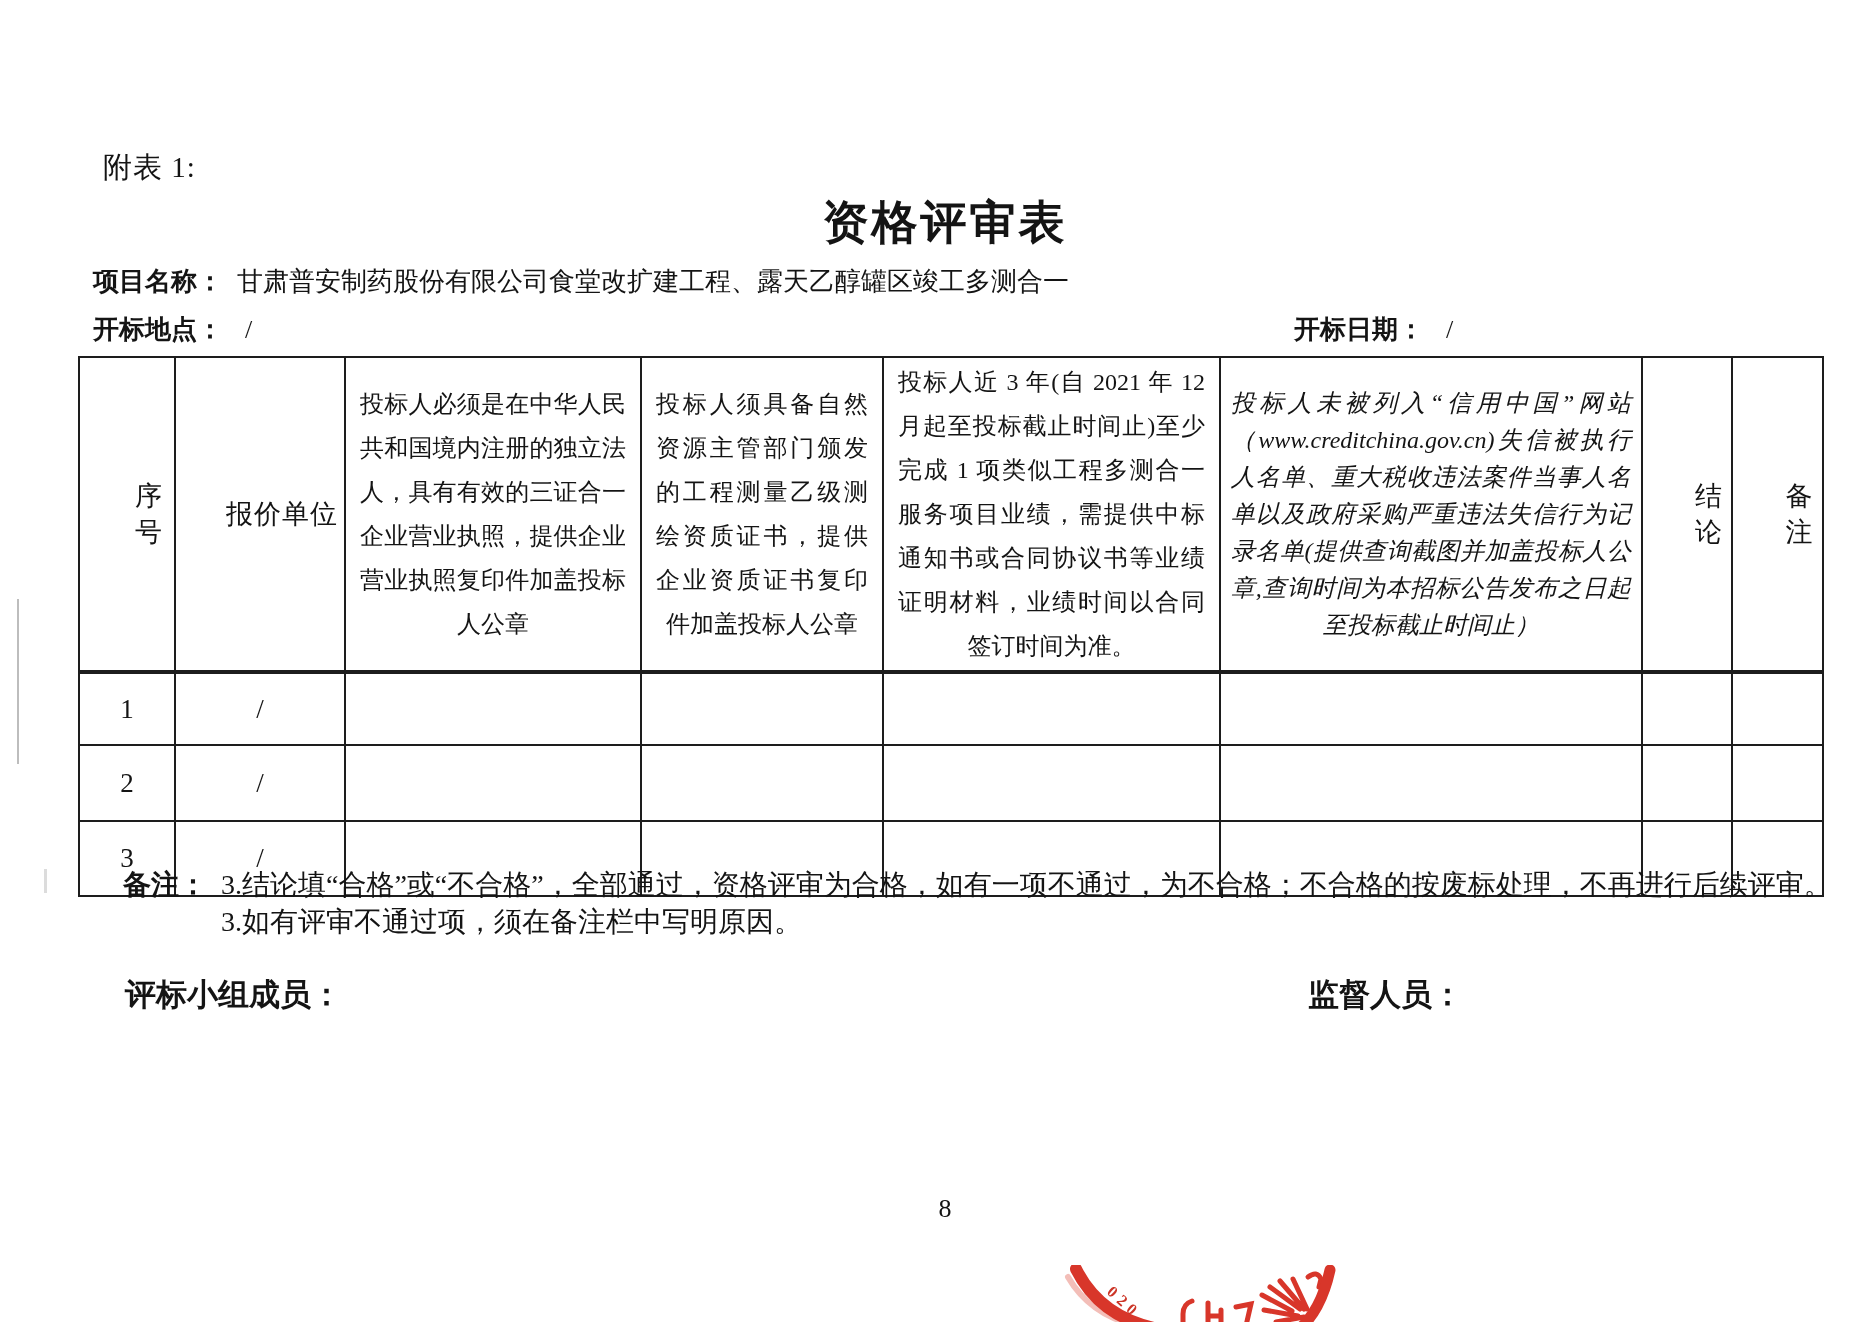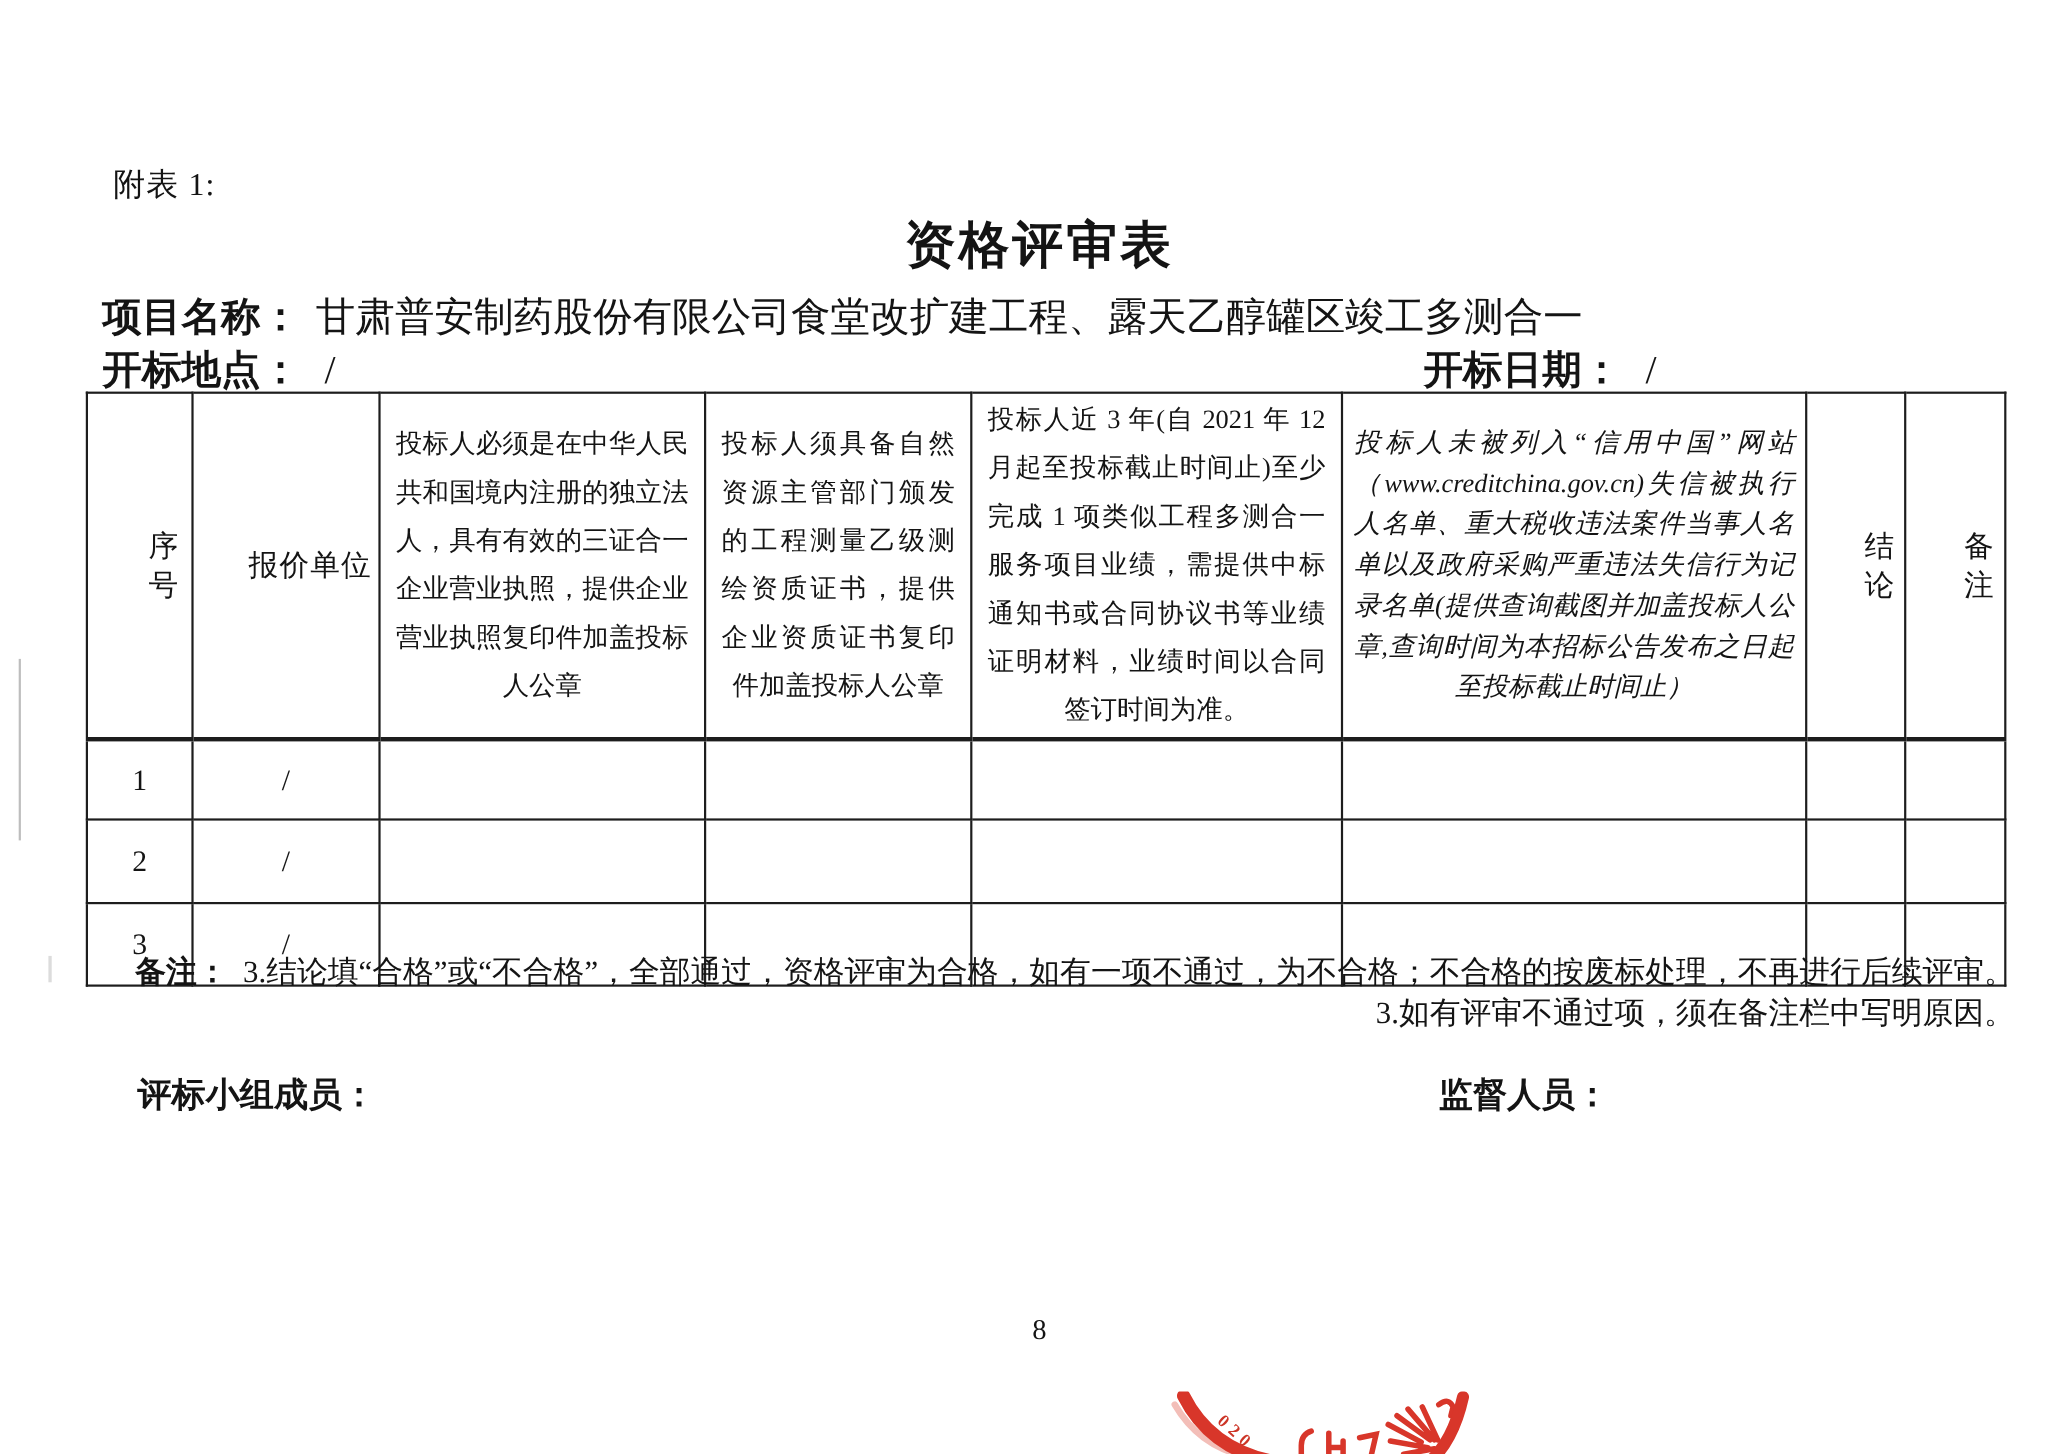--- a/index.html
+++ b/index.html
@@ -3,21 +3,21 @@
 <meta charset="utf-8">
 <style>
   html,body{margin:0;padding:0;background:#ffffff;}
   .sheet{
     position:relative;width:1871px;height:1322px;background:#ffffff;overflow:hidden;
     font-family:"Liberation Serif","DejaVu Serif",serif;color:#141414;margin-top:24px;
   }
   .abs{position:absolute;}
   .attachment{left:103px;top:124px;font-size:29px;letter-spacing:1px;}
   .doc-title{left:0;top:168px;width:1890px;text-align:center;font-size:46px;font-weight:bold;letter-spacing:3px;}
-  .meta-line{font-size:36px;white-space:nowrap;}
+  .meta-line{font-size:26px;white-space:nowrap;}
   .meta-label{font-weight:bold;}
   .project-line{left:93px;top:240px;}
   .location-line{left:93px;top:288px;}
   .date-line{left:1294px;top:288px;}
   .meta-value{margin-left:14px;}
   .slash-value{margin-left:22px;}
 
   table.review{
     position:absolute;left:78px;top:332px;width:1744px;
     border-collapse:collapse;table-layout:fixed;
@@ -30,21 +30,21 @@
   tr.header-row{height:272px;}
   .hdr-simple{font-size:27px;text-align:center;letter-spacing:1px;}
   .hdr-criteria{
     font-size:24px;line-height:44px;text-align:justify;text-align-last:center;
     padding:2px 14px !important;
   }
   .hdr-criteria.tight{line-height:37px;padding:2px 10px !important;font-style:italic;}
   tr.data-row td{text-align:center;font-size:27px;}
   tr.r1{height:73px;} tr.r2{height:76px;} tr.r3{height:75px;}
 
-  .notes{left:123px;top:842px;width:1730px;font-size:28px;line-height:37px;text-align:right;}
+  .notes{left:123px;top:842px;width:1730px;font-size:28px;line-height:37px;}
   .notes-wrap{display:flex;align-items:flex-start;}
   .notes-label{font-weight:bold;white-space:nowrap;}
   .notes-items{margin-left:14px;}
   .notes-items div{white-space:nowrap;}
   .sig-line{top:950px;left:0;width:1871px;font-size:31px;font-weight:bold;}
   .sig-evaluators{position:absolute;left:125px;}
   .sig-supervisor{position:absolute;left:1308px;}
   .page-number{left:900px;top:1170px;width:90px;text-align:center;font-size:26px;}
   .stamp{left:1062px;top:1241px;}
   .artifact{background:#bdbdbd;}

